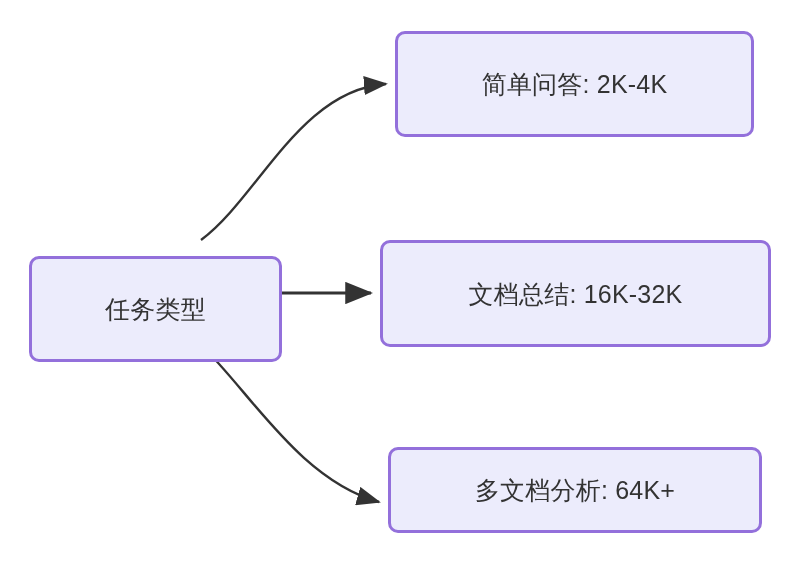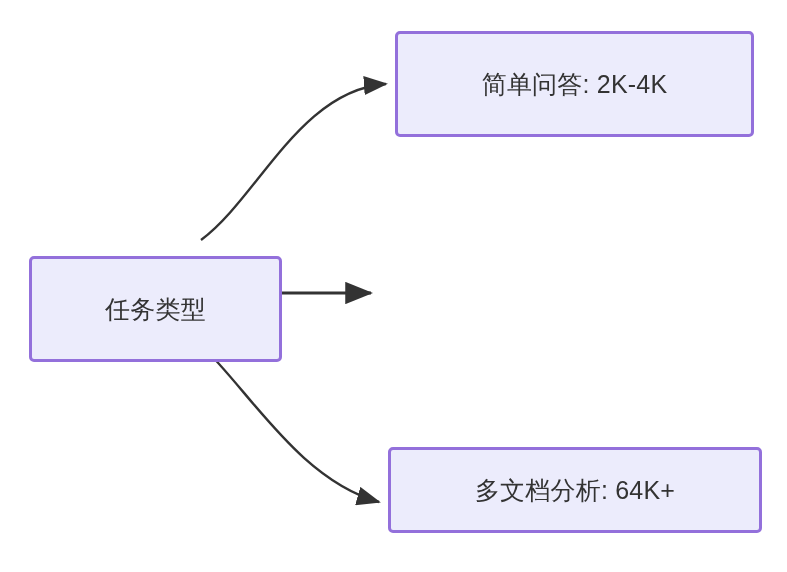--- a/index.html
+++ b/index.html
@@ -27,21 +27,21 @@
     pointer-events: none;
   }
   .node {
     position: absolute;
     box-sizing: border-box;
     display: flex;
     align-items: center;
     justify-content: center;
     background: #ececfc;
     border: 3px solid #9370db;
-    border-radius: 5px;
+    border-radius: 10px;
   }
   .node-label {
     font-size: 25px;
     line-height: 1.2;
     color: #333333;
     letter-spacing: 0.2px;
     white-space: nowrap;
     text-align: center;
   }
   
@@ -70,18 +70,21 @@
   </svg>
 
   <div class="node" id="node-source">
     <span class="node-label">任务类型</span>
   </div>
 
   <div class="node" id="node-simple">
     <span class="node-label">简单问答: 2K-4K</span>
   </div>
 
+  <div class="node" id="node-summary">
+    <span class="node-label">文档总结: 16K-32K</span>
+  </div>
 
   <div class="node" id="node-multi">
     <span class="node-label">多文档分析: 64K+</span>
   </div>
 
 </div>
 
 </body></html>

